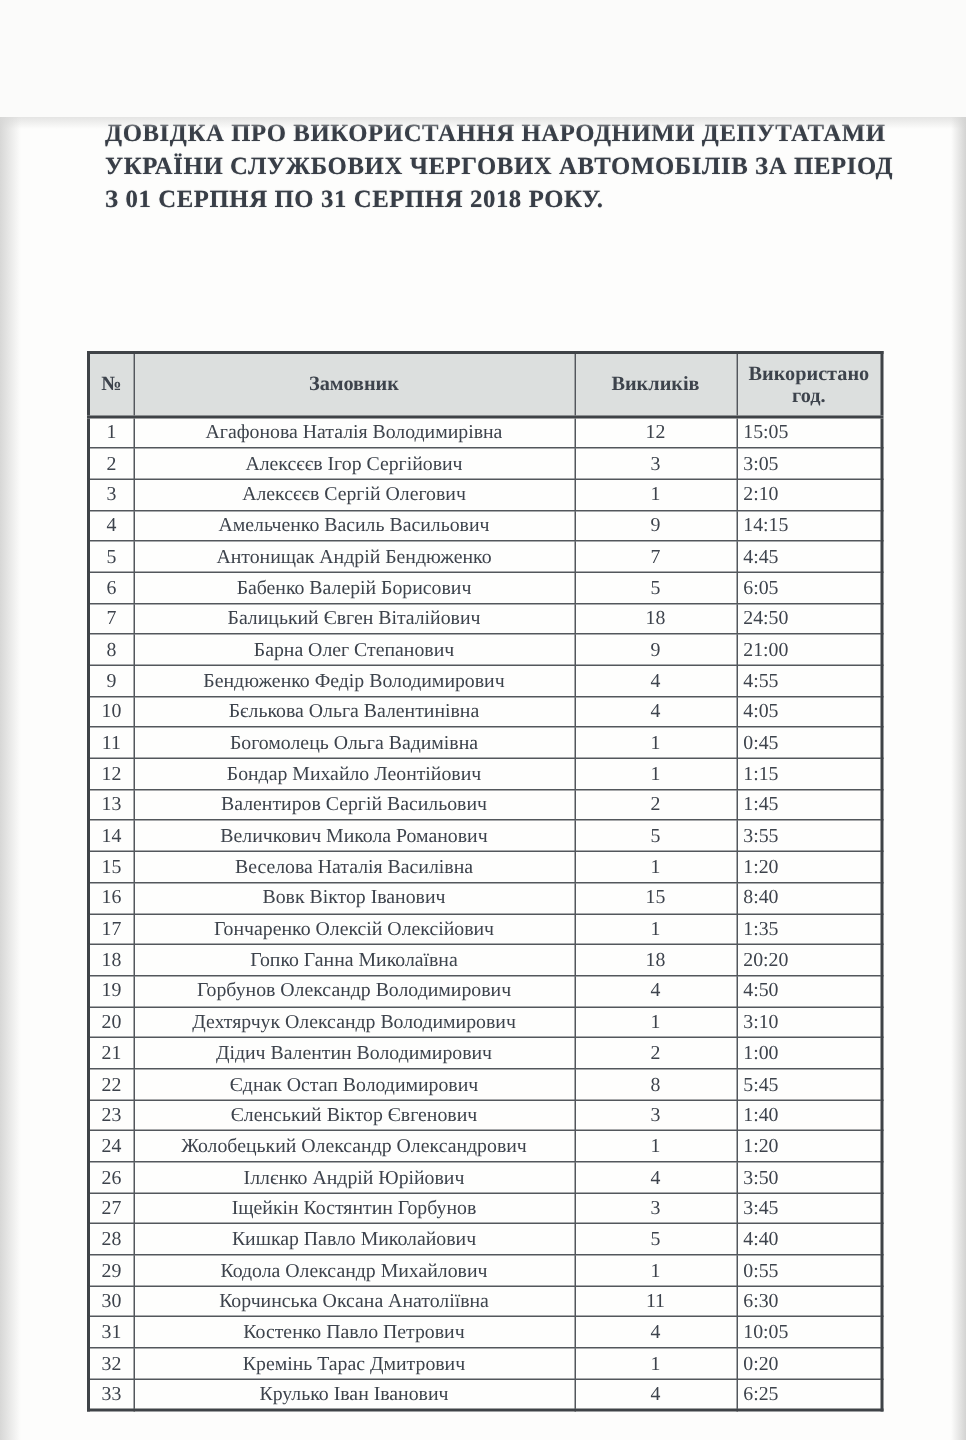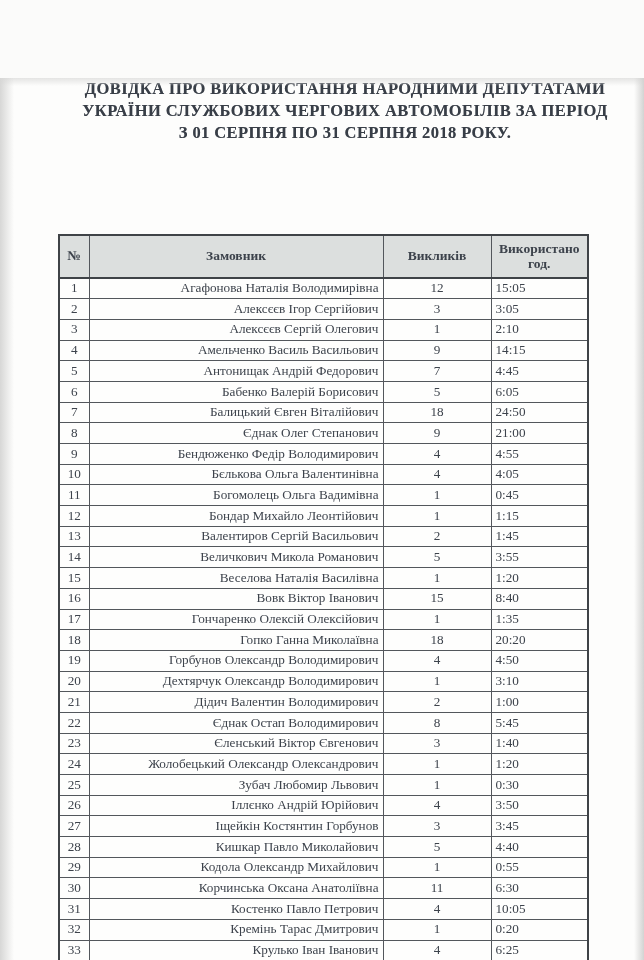--- a/index.html
+++ b/index.html
@@ -37,21 +37,20 @@
     pointer-events: none;
   }
   .edge-top {
     position: absolute; left: 0; top: 0; right: 0; height: 8px;
     background: linear-gradient(to bottom, #e4e4e3, rgba(253,253,252,0));
     pointer-events: none;
   }
 
   .doc-title {
     margin: 78px 24px 0 70px;
-    text-align: center;
     font-weight: bold;
     font-size: 16.5px;
     line-height: 22px;
     letter-spacing: 0.4px;
     color: var(--title-color);
     text-shadow: 0 0 0.6px rgba(56,62,71,0.55);
   }
 
   table.report {
     position: absolute;
@@ -85,21 +84,21 @@
     height: 43px;
     white-space: normal;
     padding: 2px 3px;
     border-bottom: 2px solid var(--border-outer);
   }
   table.report td {
     height: 20.7px;
     padding: 1px 4px;
   }
   td.cell-num   { text-align: center; }
-  td.cell-name  { text-align: right; padding-left: 9px; }
+  td.cell-name  { text-align: center; padding-left: 9px; }
   td.cell-calls { text-align: center; }
   td.cell-hours { text-align: left; }
 </style>
 </head>
 <body>
 
 <div class="page">
   <div class="edge-top"></div>
   <div class="edge-left"></div>
   <div class="edge-right"></div>
@@ -145,39 +144,39 @@
     <td class="cell-hours">2:10</td>
   </tr>
         <tr>
     <td class="cell-num">4</td>
     <td class="cell-name">Амельченко Василь Васильович</td>
     <td class="cell-calls">9</td>
     <td class="cell-hours">14:15</td>
   </tr>
         <tr>
     <td class="cell-num">5</td>
-    <td class="cell-name">Антонищак Андрій Федорович</td>
+    <td class="cell-name">Антонищак Андрій Бендюженко</td>
     <td class="cell-calls">7</td>
     <td class="cell-hours">4:45</td>
   </tr>
         <tr>
     <td class="cell-num">6</td>
     <td class="cell-name">Бабенко Валерій Борисович</td>
     <td class="cell-calls">5</td>
     <td class="cell-hours">6:05</td>
   </tr>
         <tr>
     <td class="cell-num">7</td>
     <td class="cell-name">Балицький Євген Віталійович</td>
     <td class="cell-calls">18</td>
     <td class="cell-hours">24:50</td>
   </tr>
         <tr>
     <td class="cell-num">8</td>
-    <td class="cell-name">Єднак Олег Степанович</td>
+    <td class="cell-name">Барна Олег Степанович</td>
     <td class="cell-calls">9</td>
     <td class="cell-hours">21:00</td>
   </tr>
         <tr>
     <td class="cell-num">9</td>
     <td class="cell-name">Бендюженко Федір Володимирович</td>
     <td class="cell-calls">4</td>
     <td class="cell-hours">4:55</td>
   </tr>
         <tr>
@@ -264,26 +263,20 @@
     <td class="cell-calls">3</td>
     <td class="cell-hours">1:40</td>
   </tr>
         <tr>
     <td class="cell-num">24</td>
     <td class="cell-name">Жолобецький Олександр Олександрович</td>
     <td class="cell-calls">1</td>
     <td class="cell-hours">1:20</td>
   </tr>
         <tr>
-    <td class="cell-num">25</td>
-    <td class="cell-name">Зубач Любомир Львович</td>
-    <td class="cell-calls">1</td>
-    <td class="cell-hours">0:30</td>
-  </tr>
-        <tr>
     <td class="cell-num">26</td>
     <td class="cell-name">Іллєнко Андрій Юрійович</td>
     <td class="cell-calls">4</td>
     <td class="cell-hours">3:50</td>
   </tr>
         <tr>
     <td class="cell-num">27</td>
     <td class="cell-name">Іщейкін Костянтин Горбунов</td>
     <td class="cell-calls">3</td>
     <td class="cell-hours">3:45</td>

